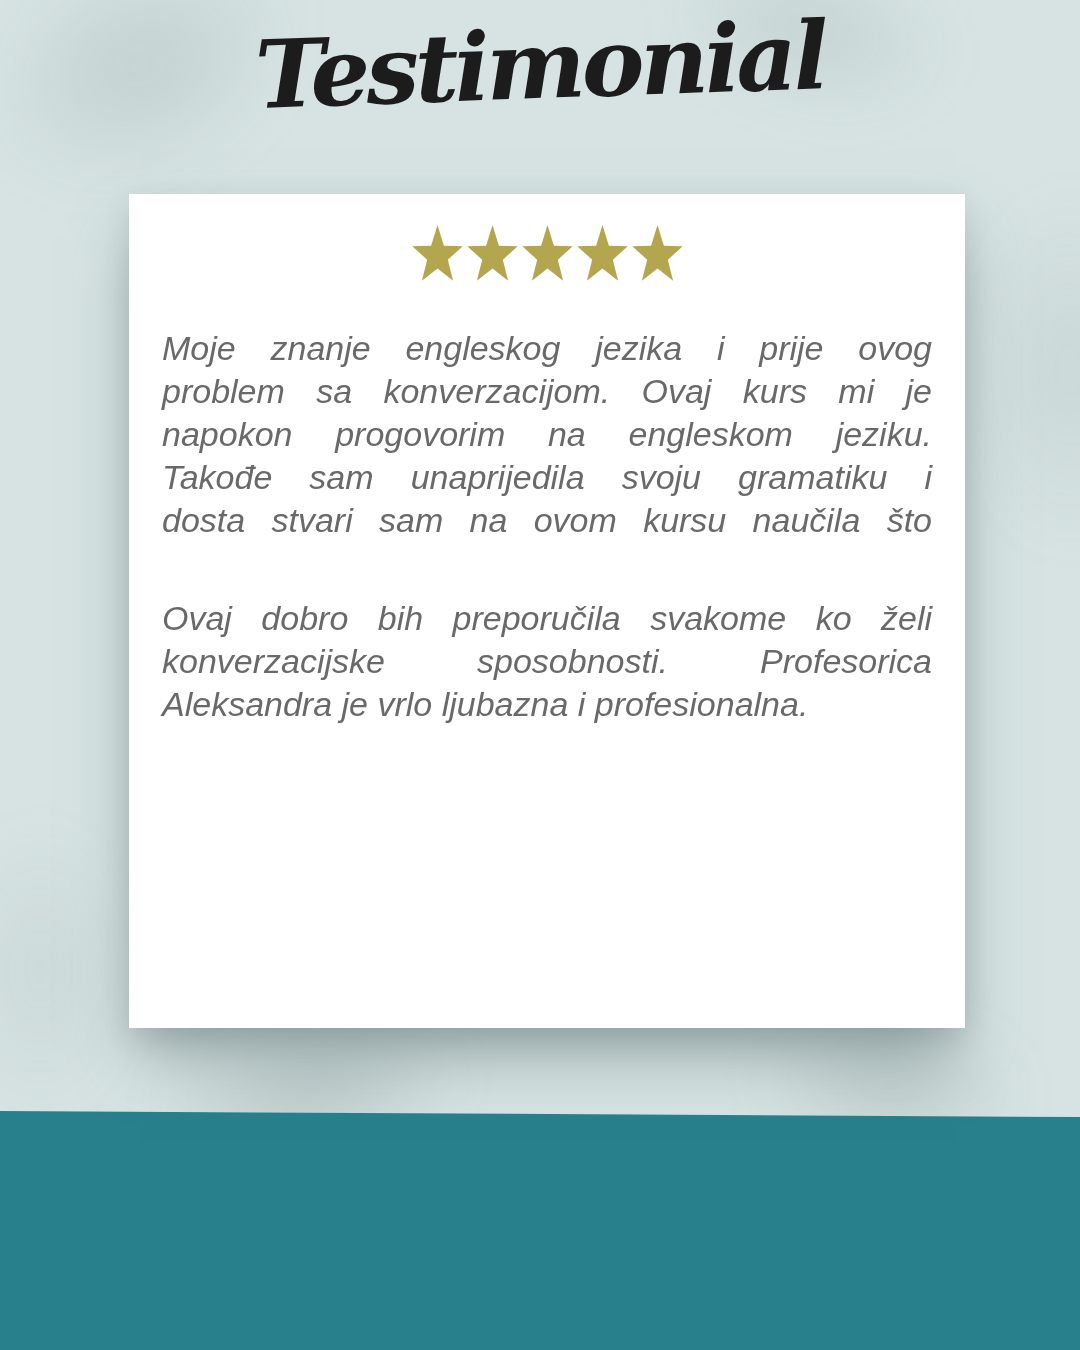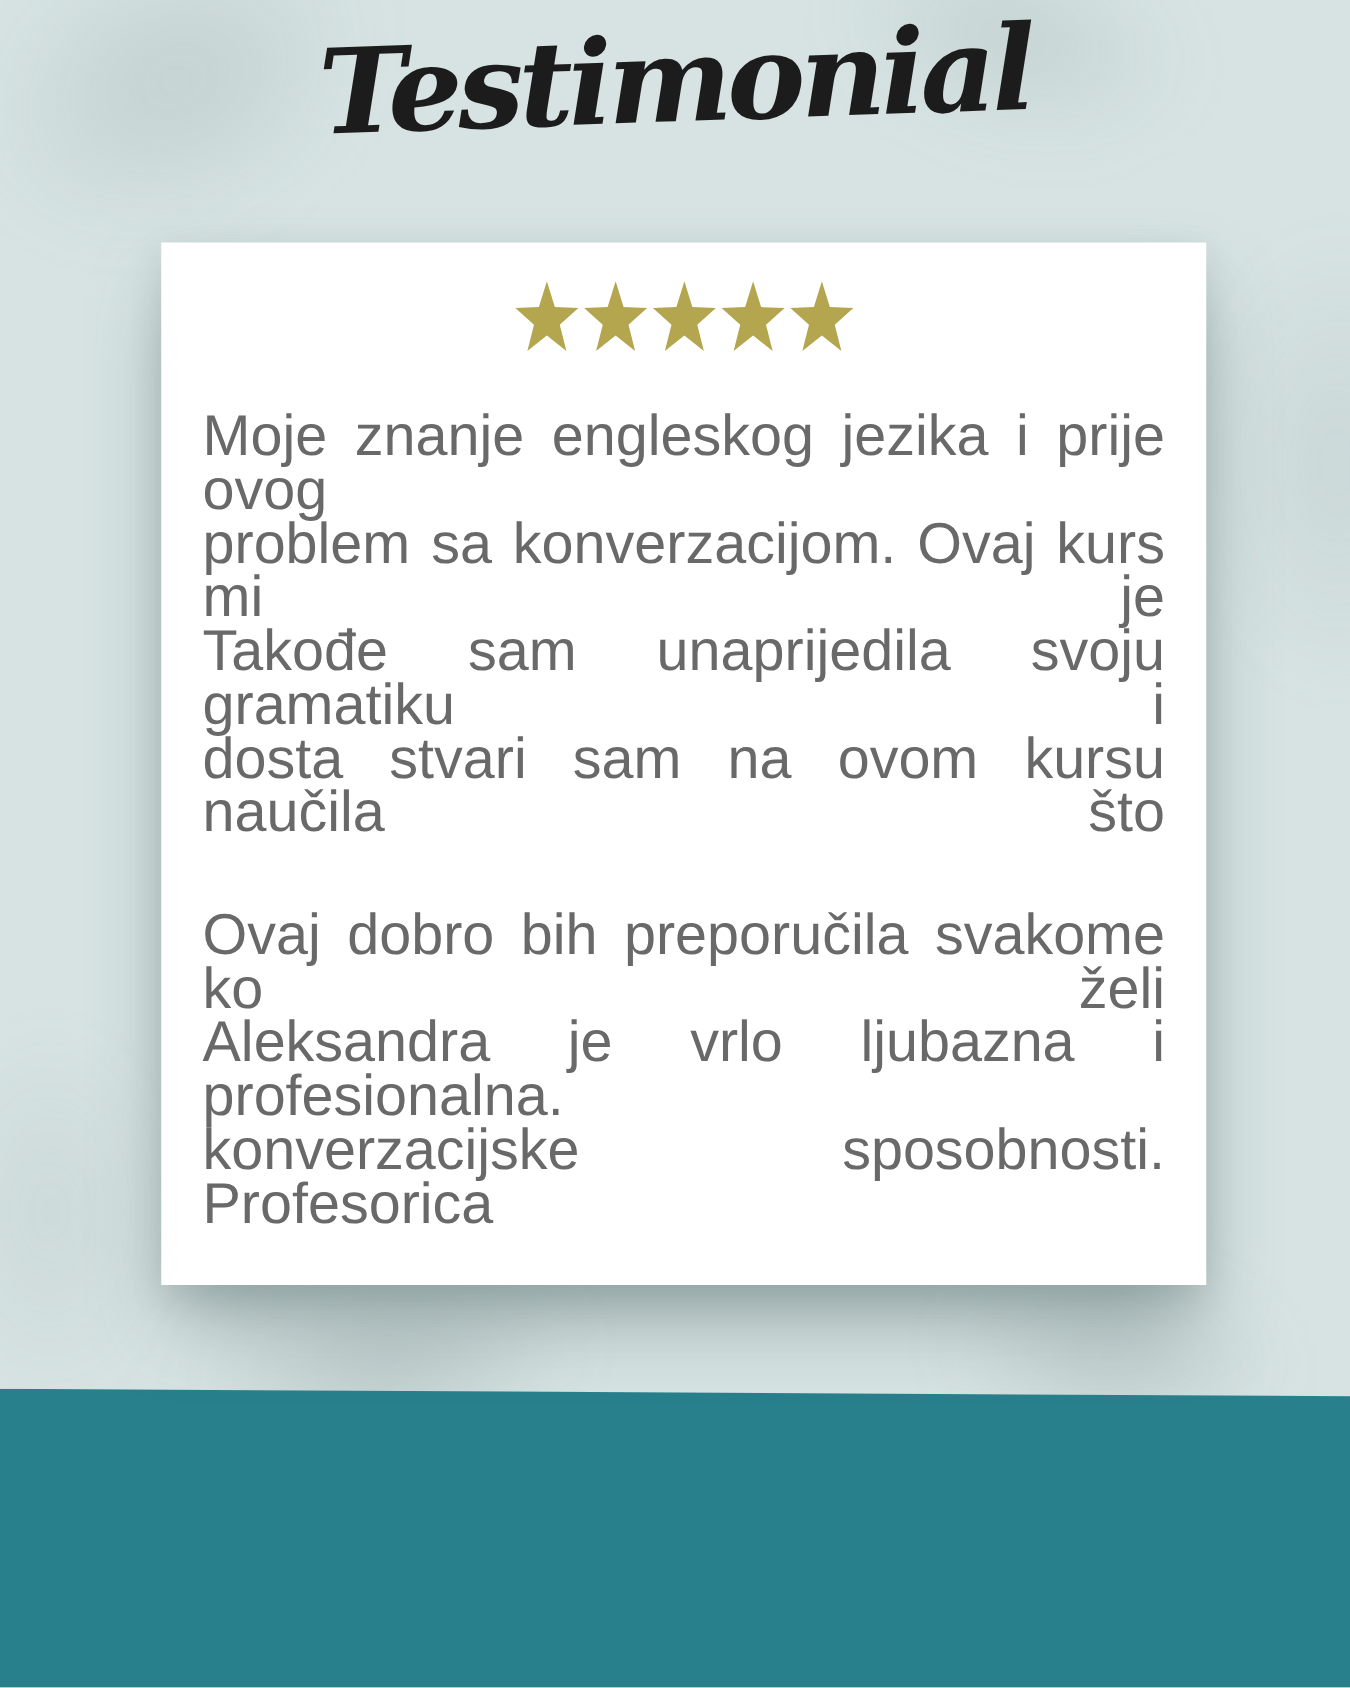--- a/index.html
+++ b/index.html
@@ -80,23 +80,24 @@
     justify-content:center;
     align-items:center;
     gap:2px;
     margin-top:0;
   }
   .star{width:53px;height:56px;fill:var(--star);}
 
   .paragraphs{
     margin-top:46px;
     color:var(--text);
-    font-size:46px;
+    font-size:34px;
     line-height:43px;
     letter-spacing:0;
+    font-style:italic;
   }
   .para{margin:0;}
   .para + .para{margin-top:55px;}
   .line{
     text-align:justify;
     text-align-last:justify;
   }
   .line.last{text-align-last:left;}
 </style>
 </head>
@@ -130,24 +131,25 @@
           <polygon points="27,0 33.5,18.1 52.7,18.7 37.5,30.4 42.9,48.8 27,38 11.1,48.8 16.5,30.4 1.3,18.7 20.5,18.1"></polygon>
         </svg>
         <svg class="star" viewBox="0 0 54 49" preserveAspectRatio="none">
           <polygon points="27,0 33.5,18.1 52.7,18.7 37.5,30.4 42.9,48.8 27,38 11.1,48.8 16.5,30.4 1.3,18.7 20.5,18.1"></polygon>
         </svg>
       </div>
     <div class="paragraphs">
         <div class="para">
           <div class="line">Moje znanje engleskog jezika i prije ovog</div>
           <div class="line">problem sa konverzacijom. Ovaj kurs mi je</div>
+          <div class="line">napokon progovorim na engleskom jeziku.</div>
           <div class="line">Takođe sam unaprijedila svoju gramatiku i</div>
           <div class="line">dosta stvari sam na ovom kursu naučila što</div>
         </div>
         <div class="para">
           <div class="line">Ovaj dobro bih preporučila svakome ko želi</div>
+          <div class="line">konverzacijske sposobnosti. Profesorica</div>
           <div class="line last">Aleksandra je vrlo ljubazna i profesionalna.</div>
-          <div class="line">konverzacijske sposobnosti. Profesorica</div>
         </div>
       </div>
   </div>
 
 </div>
 
 </body></html>

